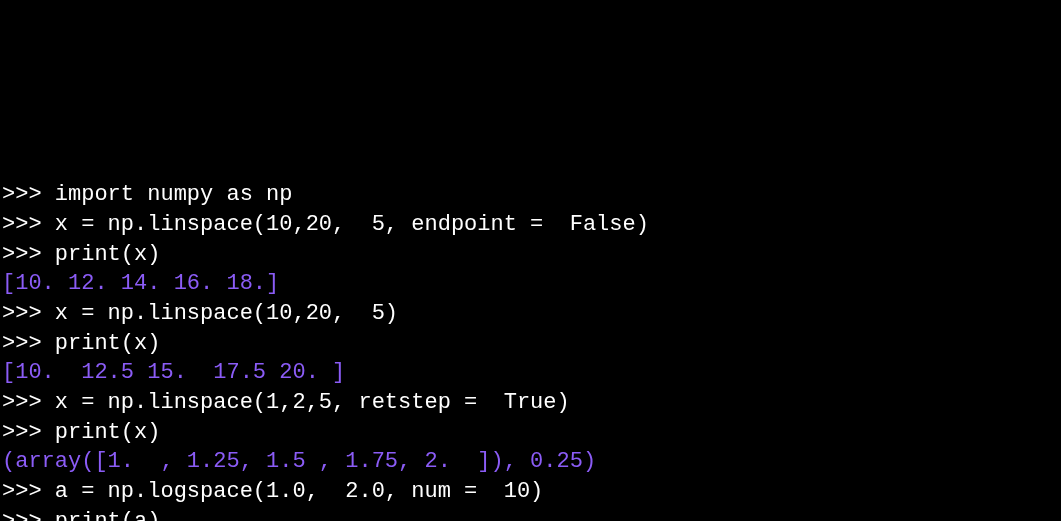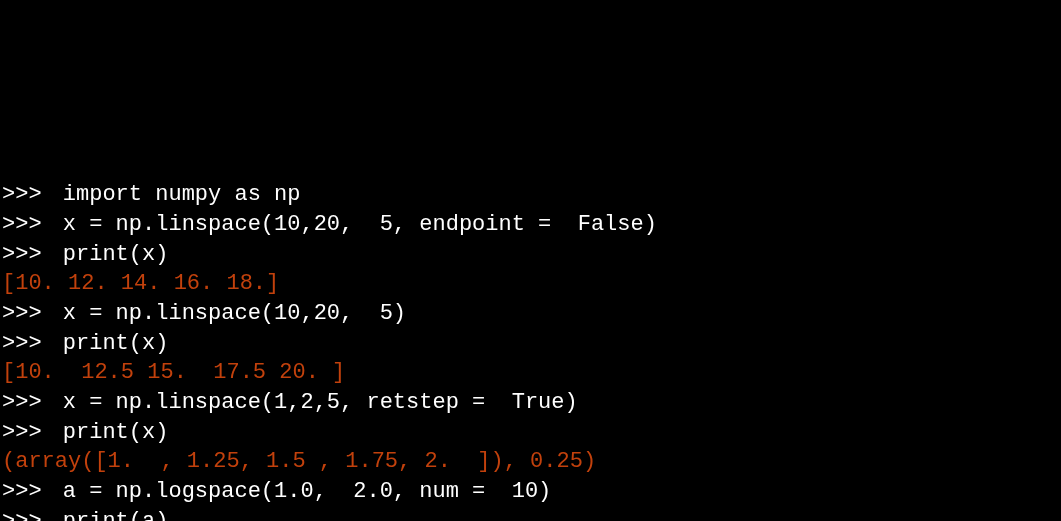--- a/index.html
+++ b/index.html
@@ -24,24 +24,23 @@
       height: 100%;
     }
     .line {
       display: block;
     }
     .prompt {
       color: #ffffff;
     }
     .input {
       color: #ffffff;
-      margin-left: 8px;
     }
     .output {
-      color: #c2410c;
+      color: #8b5cf6;
     }
   </style>
 </head>
 <body>
 
 
 
 <div class="terminal">
   <div id="terminal-content"><div class="line"><span class="prompt">&gt;&gt;&gt; </span><span class="input">import numpy as np</span></div><div class="line"><span class="prompt">&gt;&gt;&gt; </span><span class="input">x = np.linspace(10,20,  5, endpoint =  False)</span></div><div class="line"><span class="prompt">&gt;&gt;&gt; </span><span class="input">print(x)</span></div><div class="line"><span class="output">[10. 12. 14. 16. 18.]</span></div><div class="line"><span class="prompt">&gt;&gt;&gt; </span><span class="input">x = np.linspace(10,20,  5)</span></div><div class="line"><span class="prompt">&gt;&gt;&gt; </span><span class="input">print(x)</span></div><div class="line"><span class="output">[10.  12.5 15.  17.5 20. ]</span></div><div class="line"><span class="prompt">&gt;&gt;&gt; </span><span class="input">x = np.linspace(1,2,5, retstep =  True)</span></div><div class="line"><span class="prompt">&gt;&gt;&gt; </span><span class="input">print(x)</span></div><div class="line"><span class="output">(array([1.  , 1.25, 1.5 , 1.75, 2.  ]), 0.25)</span></div><div class="line"><span class="prompt">&gt;&gt;&gt; </span><span class="input">a = np.logspace(1.0,  2.0, num =  10)</span></div><div class="line"><span class="prompt">&gt;&gt;&gt; </span><span class="input">print(a)</span></div></div>
 </div>

